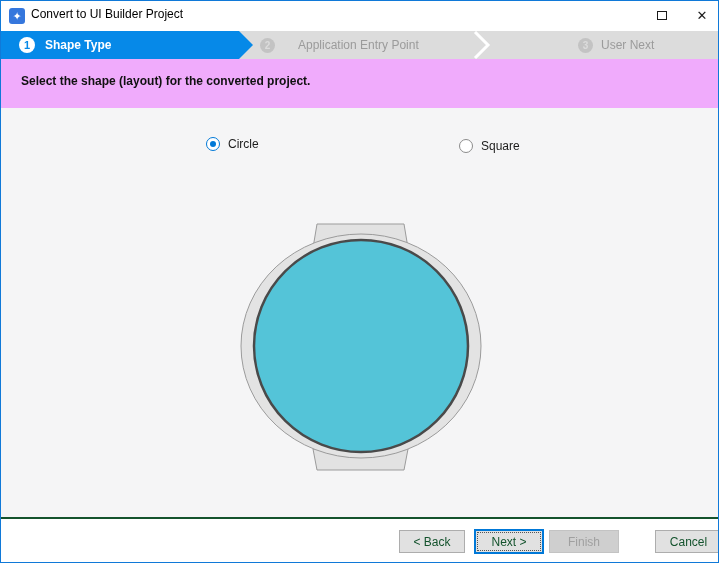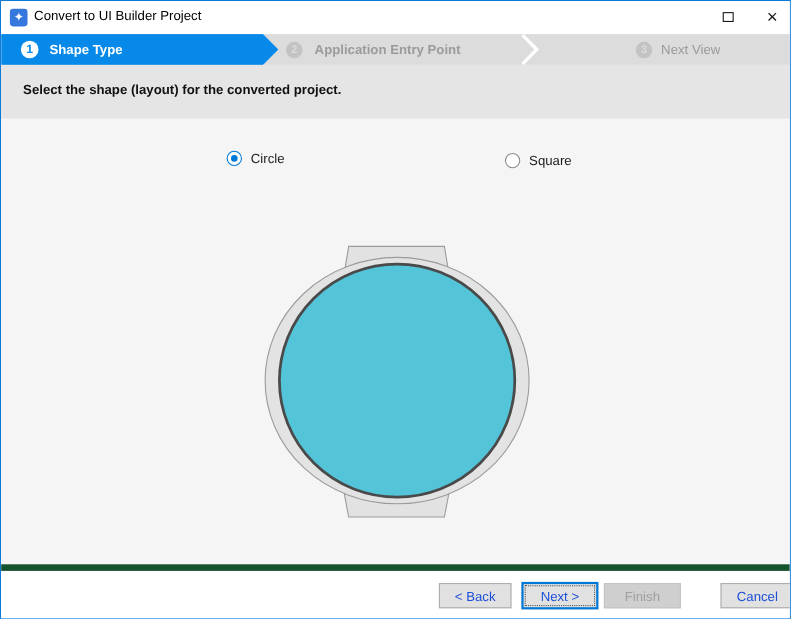--- a/index.html
+++ b/index.html
@@ -31,32 +31,32 @@
     clip-path:polygon(0 0, 238px 0, 252px 50%, 238px 100%, 0 100%);
   }
   .step-circle {
     position:absolute; border-radius:50%; text-align:center; font-weight:bold;
   }
   .sc1 { left:18px; top:6px; width:16px; height:16px; line-height:16px; font-size:11px; background:#fff; color:#0689e8; }
   .sc2 { left:259px; top:7px; width:15px; height:15px; line-height:15px; font-size:10px; background:#c3c3c3; color:#dcdcdc; }
   .sc3 { left:577px; top:7px; width:15px; height:15px; line-height:15px; font-size:10px; background:#c3c3c3; color:#dcdcdc; }
   .step-label { position:absolute; top:7px; font-size:12px; white-space:nowrap; }
   .sl1 { left:44px; color:#fff; font-weight:bold; }
-  .sl2 { left:285px; color:#9b9b9b;font-weight:bold; }
+  .sl2 { left:297px; color:#9b9b9b; }
   .sl3 { left:600px; color:#9b9b9b; }
   .chev23 { position:absolute; left:470px; top:0; }
 
   
-  .desc { position:absolute; top:58px; left:0; right:0; height:49px; background:#e5e5e5; }
+  .desc { position:absolute; top:58px; left:0; right:0; height:49px; background:#f0abfc; }
   .desc-text { position:absolute; left:20px; top:15px; font-size:12px; font-weight:bold; color:#111; }
 
   
   .content {
     position:absolute; top:107px; left:0; right:0; height:411px;
-    background:#f5f5f6; border-bottom:6px solid #14532d;text-decoration:underline;
+    background:#f5f5f6; border-bottom:2px solid #14532d;text-decoration:underline;
   }
   .radio-opt { position:absolute; display:flex; align-items:center; gap:8px; cursor:default; }
   .opt-circle { left:205px; top:29px; }
   .opt-square { left:458px; top:31px; }
   .radio {
     width:14px; height:14px; border-radius:50%; background:#fff; position:relative; flex:0 0 auto;
   }
   .radio.sel { border:1px solid #0078d7; }
   .radio.unsel { border:1px solid #8b8b8b; }
   .radio.sel::after {
@@ -64,21 +64,21 @@
     border-radius:50%; background:#0078d7;
   }
   .radio-label { font-size:12px; color:#1c1c1c; }
 
   .watch { position:absolute; left:230px; top:108px; }
 
   
   .footer { position:absolute; top:519px; left:0; right:0; height:43px; background:#fff; }
   .wbtn {
     position:absolute; top:10px; height:23px; background:#e1e1e1; border:1px solid #adadad;
-    font-size:12px; color:#1d4ed8; font-family:"Liberation Sans", sans-serif; text-align:center; padding:0;
+    font-size:12px; color:#14532d; font-family:"Liberation Sans", sans-serif; text-align:center; padding:0;
   }
   .btn-back   { left:398px; width:66px; }
   .btn-next   { left:473px; top:9px; width:70px; height:25px; border:2px solid #0078d7;
                 outline:1px dotted #555; outline-offset:-4px; }
   .btn-finish { left:548px; width:70px; background:#cfcfcf; border:1px solid #c3c3c3; color:#a0a0a0; }
   .btn-cancel { left:638px; width:67px;margin-left:16px; }
 </style>
 </head>
 <body>
 
@@ -102,21 +102,21 @@
     <div class="step-label sl1">Shape Type</div>
 
     <div class="step-circle sc2">2</div>
     <div class="step-label sl2">Application Entry Point</div>
 
     <svg class="chev23" width="24" height="28">
       <polyline points="4,1 17,14 4,27" fill="none" stroke="#ffffff" stroke-width="3"></polyline>
     </svg>
 
     <div class="step-circle sc3">3</div>
-    <div class="step-label sl3">Next View</div>
+    <div class="step-label sl3">User Next</div>
   </div>
 
   <div class="desc">
     <div class="desc-text">Select the shape (layout) for the converted project.</div>
   </div>
 
   <div class="content">
 
     <div class="radio-opt opt-circle">
       <span class="radio sel"></span>

